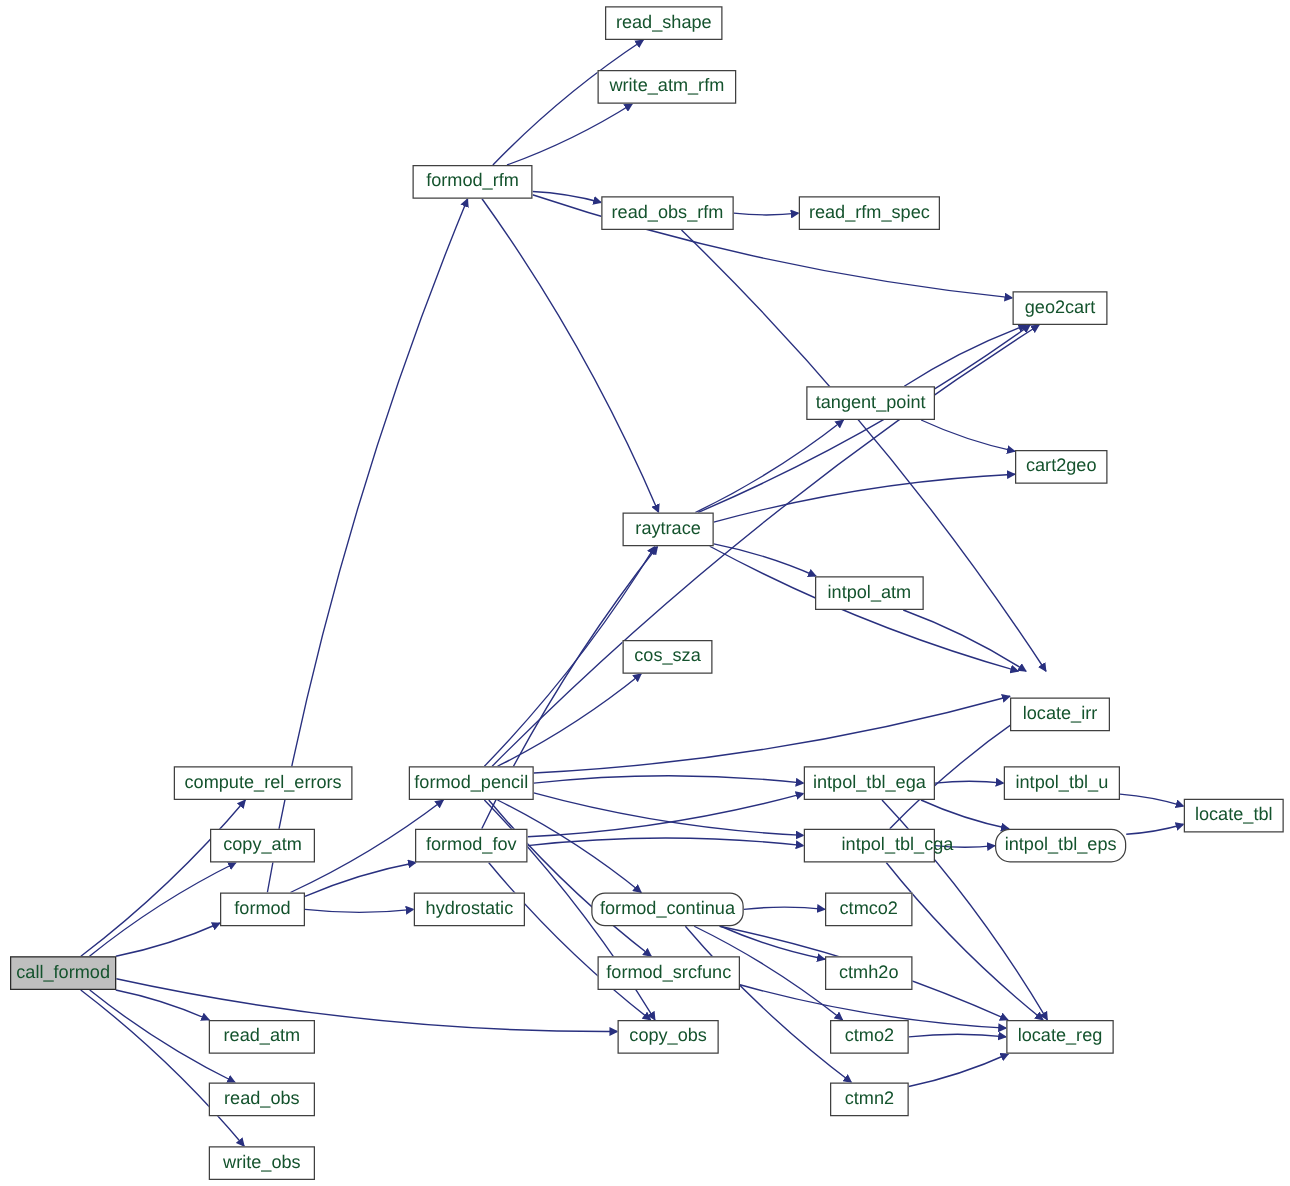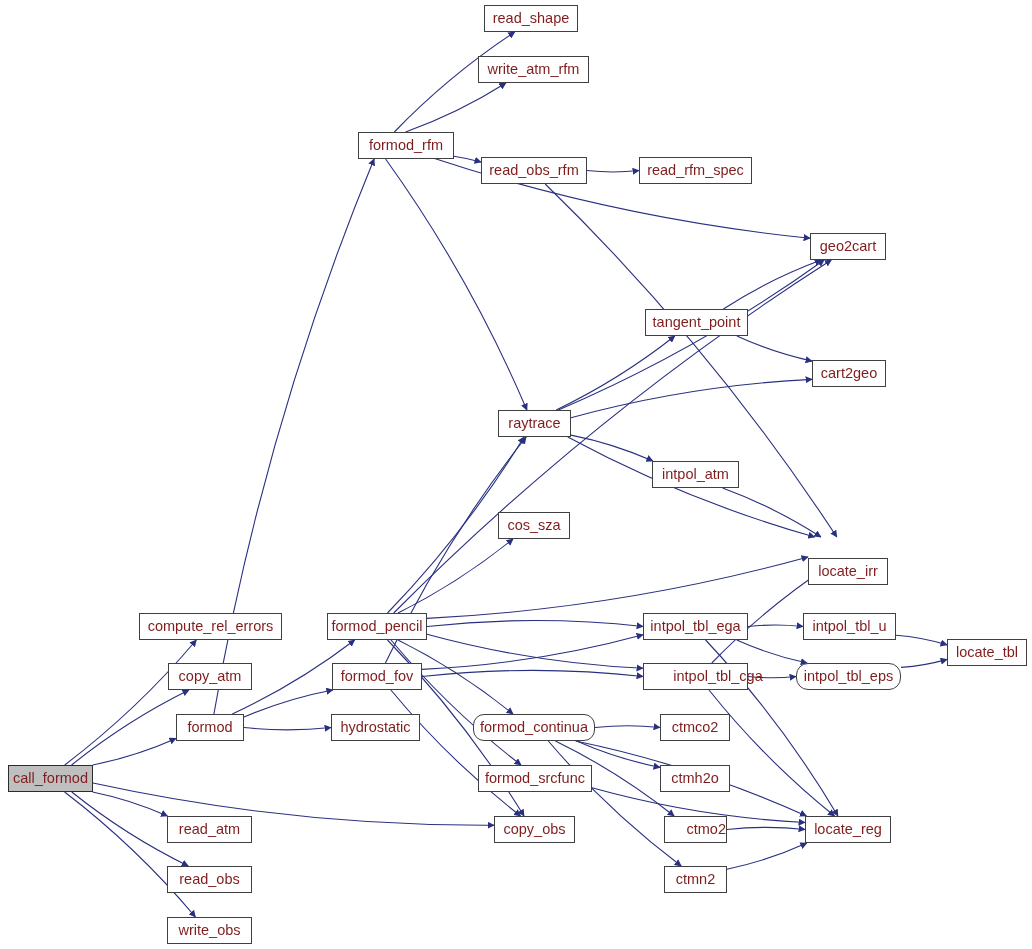--- a/index.html
+++ b/index.html
@@ -4,21 +4,21 @@
 <style>
   html,body{margin:0;padding:0;background:#ffffff;}
   body{font-family:"Liberation Sans", sans-serif;}
   #canvas{position:relative;width:1032px;height:949px;background:#ffffff;overflow:hidden;}
   #edges{position:absolute;left:0;top:0;width:1032px;height:949px;}
   .node{
     position:absolute;
     box-sizing:border-box;
     border:1px solid #404040;
     background:#ffffff;
-    color:#7f1d1d;
+    color:#14532d;
     font-size:14.5px;
     line-height:1;
     display:flex;
     align-items:center;
     justify-content:center;
     white-space:nowrap;
     letter-spacing:0px;
   }
   .node.root{background:#bfbfbf;border-color:#2b2b2b;}
   .node span{pointer-events:none;}
@@ -107,21 +107,21 @@
       </div>
       <div class="node" style="left: 167px; top: 816px; width: 85px; height: 27px;">
         <span>read_atm</span>
       </div>
       <div class="node" style="left: 167px; top: 866px; width: 85px; height: 27px;">
         <span>read_obs</span>
       </div>
       <div class="node" style="left: 167px; top: 917px; width: 85px; height: 27px;">
         <span>write_obs</span>
       </div>
-      <div class="node" style="left: 330px; top: 132px; width: 96px; height: 27px; margin-left: 28px;">
+      <div class="node" style="left: 330px; top: 132px; width: 96px; height: 27px;">
         <span>formod_rfm</span>
       </div>
       <div class="node" style="left: 484px; top: 5px; width: 94px; height: 27px;">
         <span>read_shape</span>
       </div>
       <div class="node" style="left: 478px; top: 56px; width: 111px; height: 27px;">
         <span>write_atm_rfm</span>
       </div>
       <div class="node" style="left: 481px; top: 157px; width: 106px; height: 27px;">
         <span>read_obs_rfm</span>
@@ -182,21 +182,21 @@
       </div>
       <div class="node" style="left: 947px; top: 639px; width: 80px; height: 27px;">
         <span>locate_tbl</span>
       </div>
       <div class="node" style="left: 660px; top: 714px; width: 70px; height: 27px;">
         <span>ctmco2</span>
       </div>
       <div class="node" style="left: 660px; top: 765px; width: 70px; height: 27px;">
         <span>ctmh2o</span>
       </div>
-      <div class="node" style="left: 664px; top: 816px; width: 63px; height: 27px; justify-content: flex-end;">
+      <div class="node" style="left: 664px; top: 816px; width: 63px; height: 27px;">
         <span>ctmo2</span>
       </div>
       <div class="node" style="left: 664px; top: 866px; width: 63px; height: 27px; text-align: center;">
         <span>ctmn2</span>
       </div>
       <div class="node" style="left: 805px; top: 816px; width: 86px; height: 27px;">
         <span>locate_reg</span>
       </div>
     </div>
 </div>

